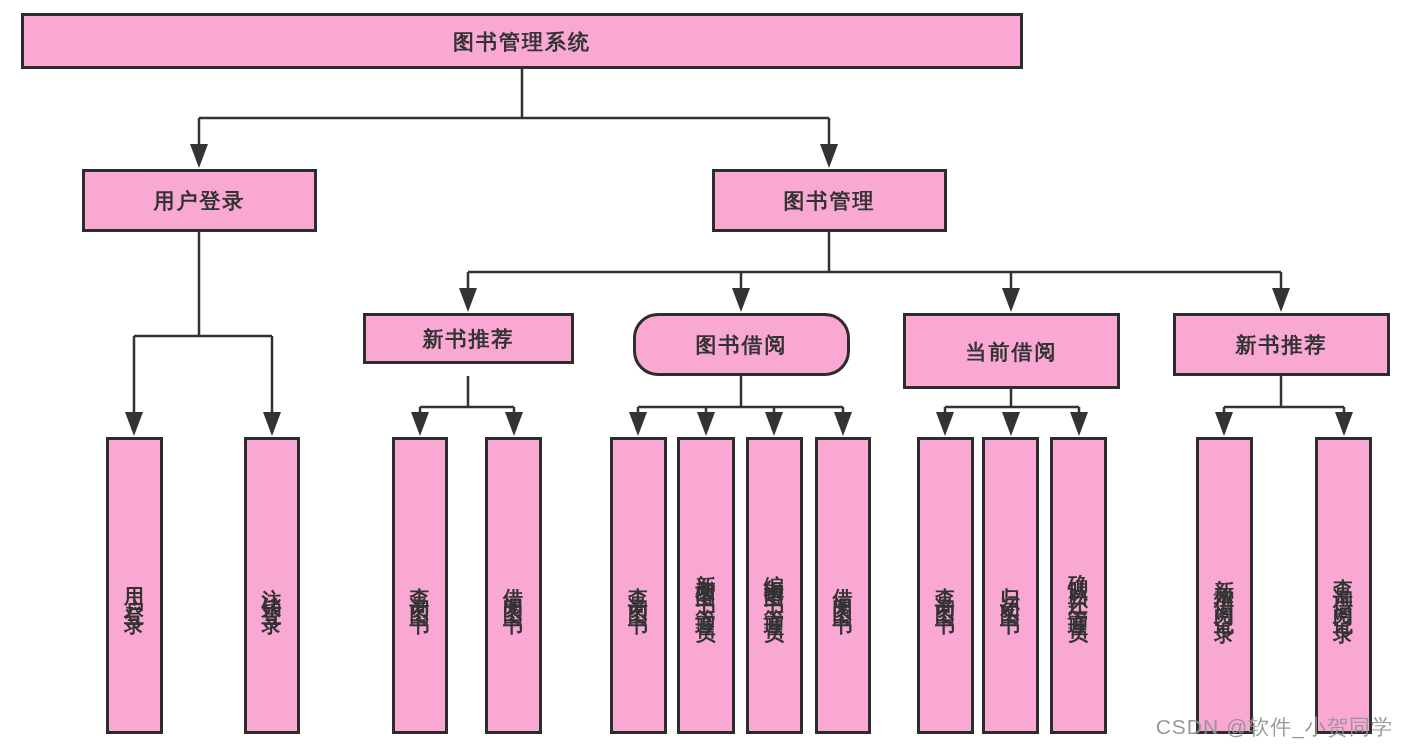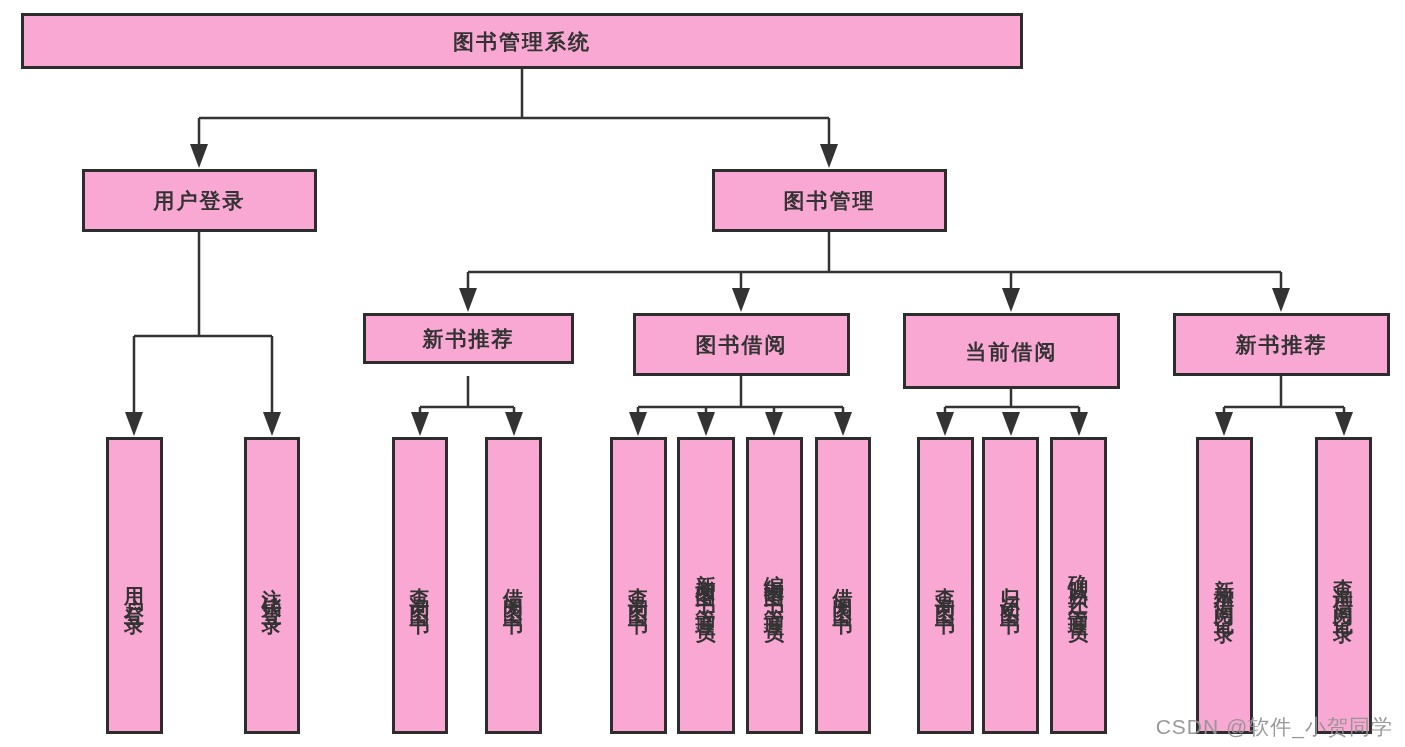--- a/index.html
+++ b/index.html
@@ -113,21 +113,21 @@
       <polygon points="1335,412 1353,412 1344,436"></polygon>
     </g>
   </svg>
 
   <div class="box" style="left:21px; top:13px; width:1002px; height:56px;">图书管理系统</div>
 
   <div class="box" style="left:82px; top:169px; width:235px; height:63px;">用户登录</div>
   <div class="box" style="left:712px; top:169px; width:235px; height:63px;">图书管理</div>
 
   <div class="box" style="left:363px; top:313px; width:211px; height:51px;">新书推荐</div>
-  <div class="box" style="left:633px; top:313px; width:217px; height:63px;">图书借阅</div>
+  <div class="box" style="left:633px; top:313px; width:217px; height:63px;border-radius:25px;">图书借阅</div>
   <div class="box" style="left:903px; top:313px; width:217px; height:76px;">当前借阅</div>
   <div class="box" style="left:1173px; top:313px; width:217px; height:63px;">新书推荐</div>
 
   <div class="box vbox" style="left:106px; top:437px; width:57px; height:297px;">用户登录</div>
   <div class="box vbox" style="left:244px; top:437px; width:56px; height:297px;">注销登录</div>
 
   <div class="box vbox" style="left:392px; top:437px; width:56px; height:297px;">查询图书</div>
   <div class="box vbox" style="left:485px; top:437px; width:57px; height:297px;">借阅图书</div>
 
   <div class="box vbox" style="left:610px; top:437px; width:57px; height:297px;">查询图书</div>

